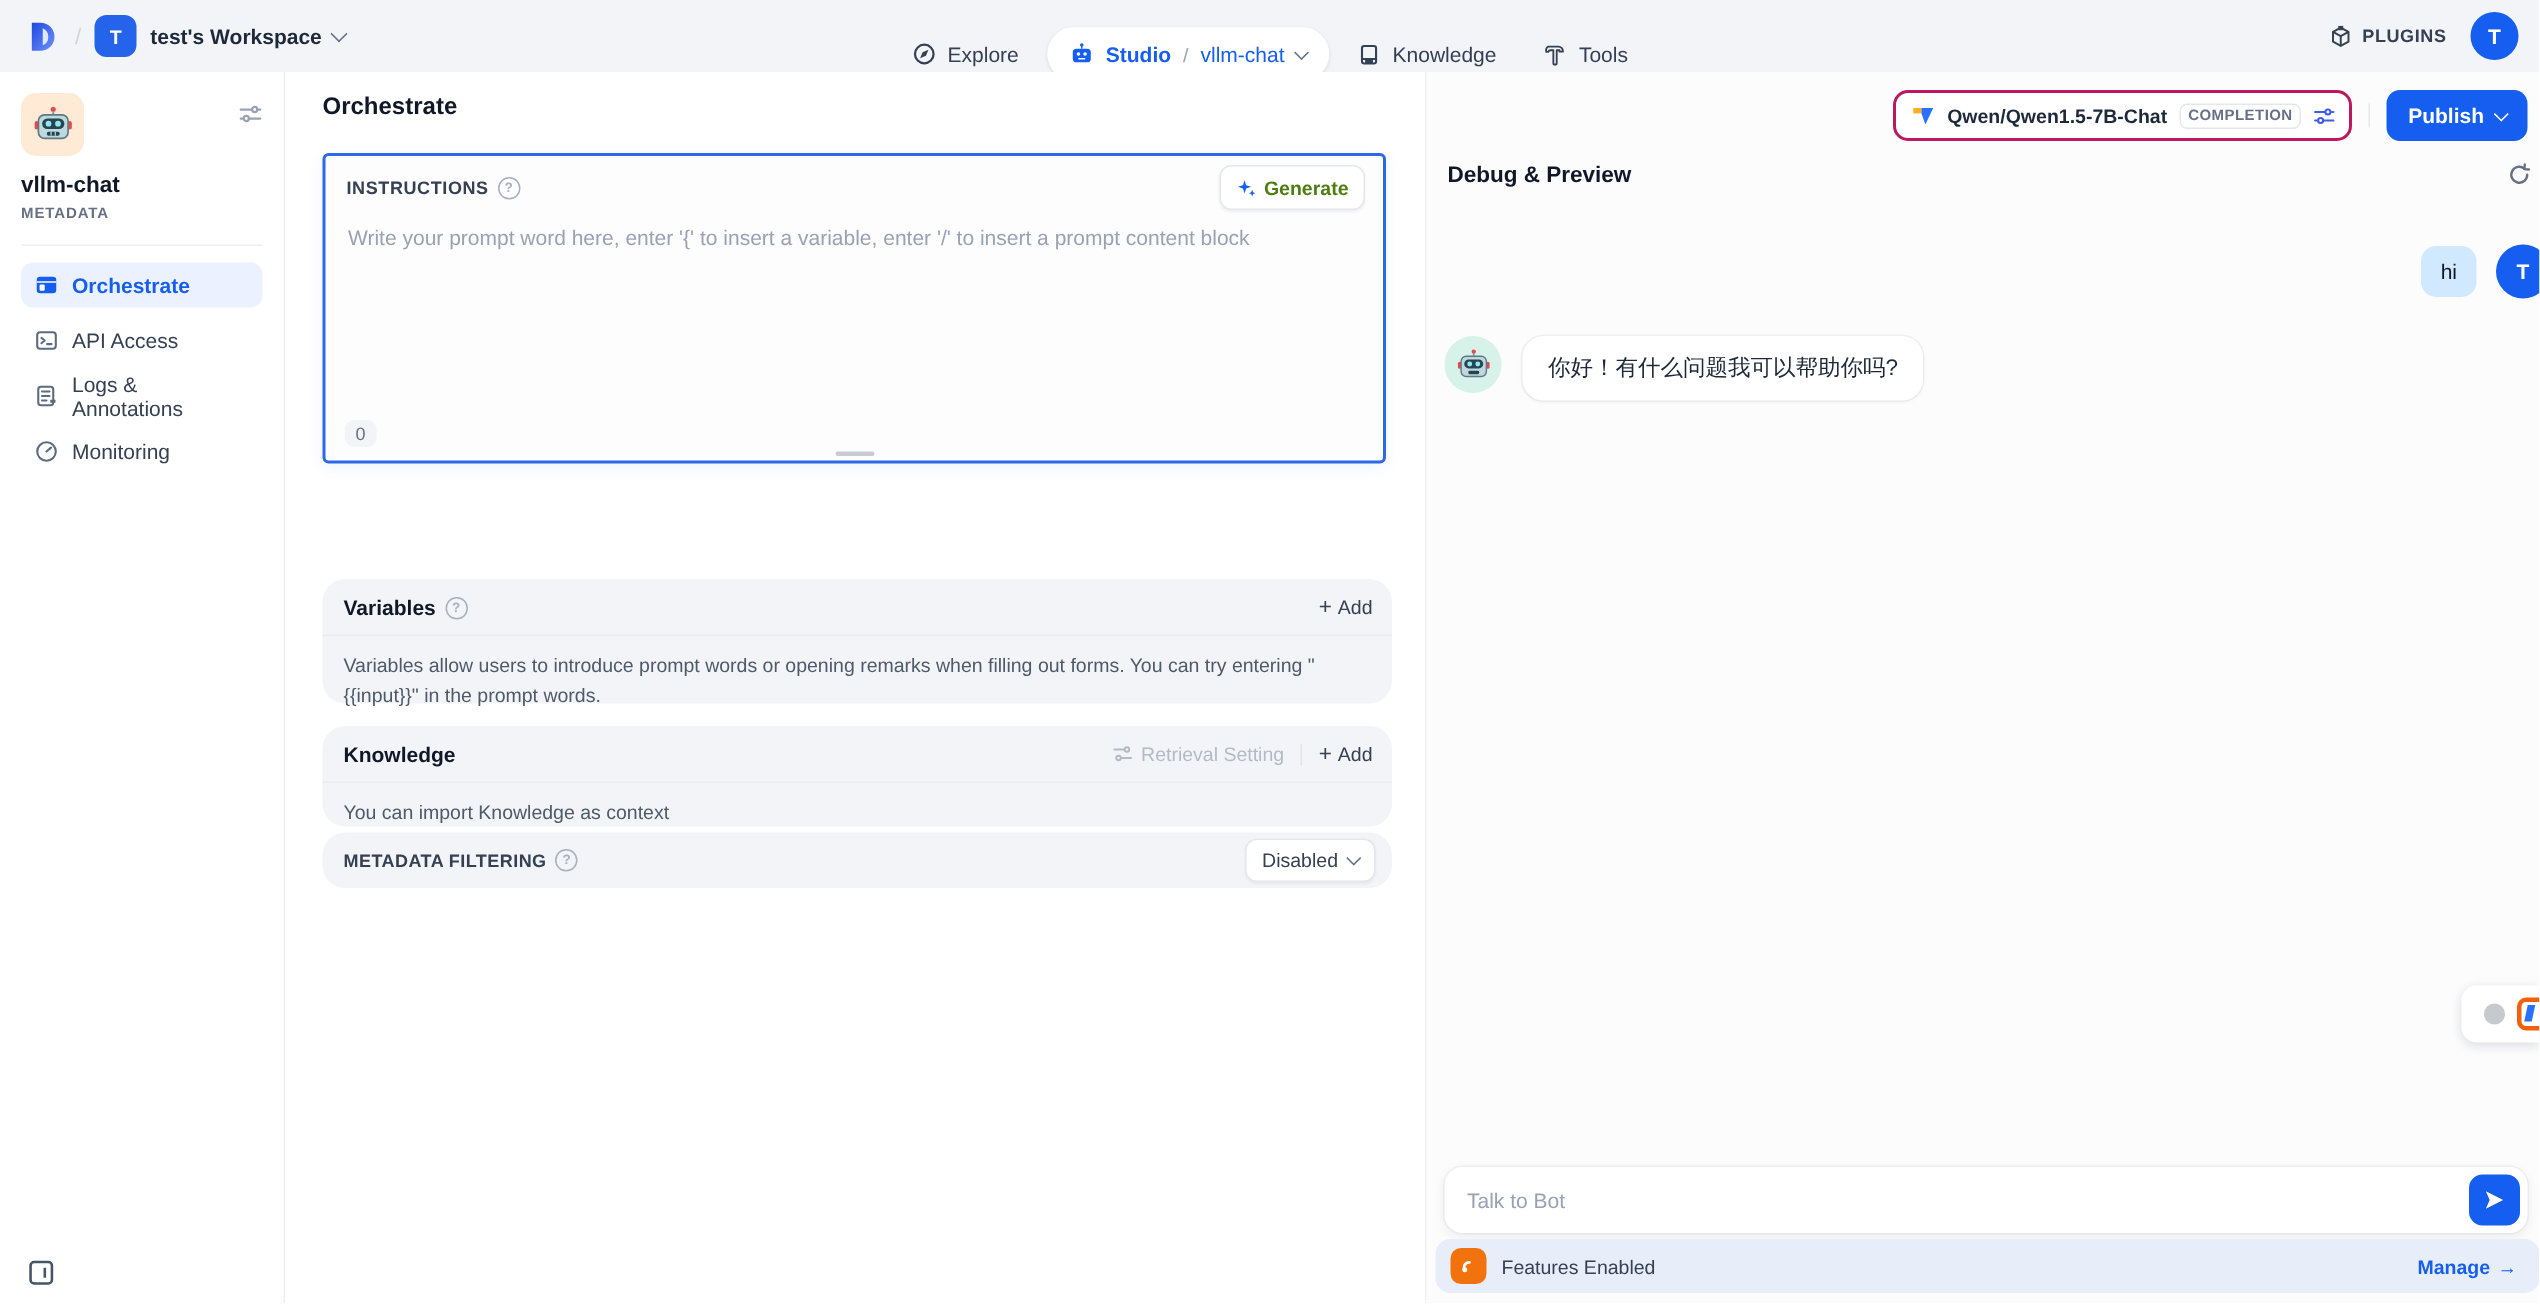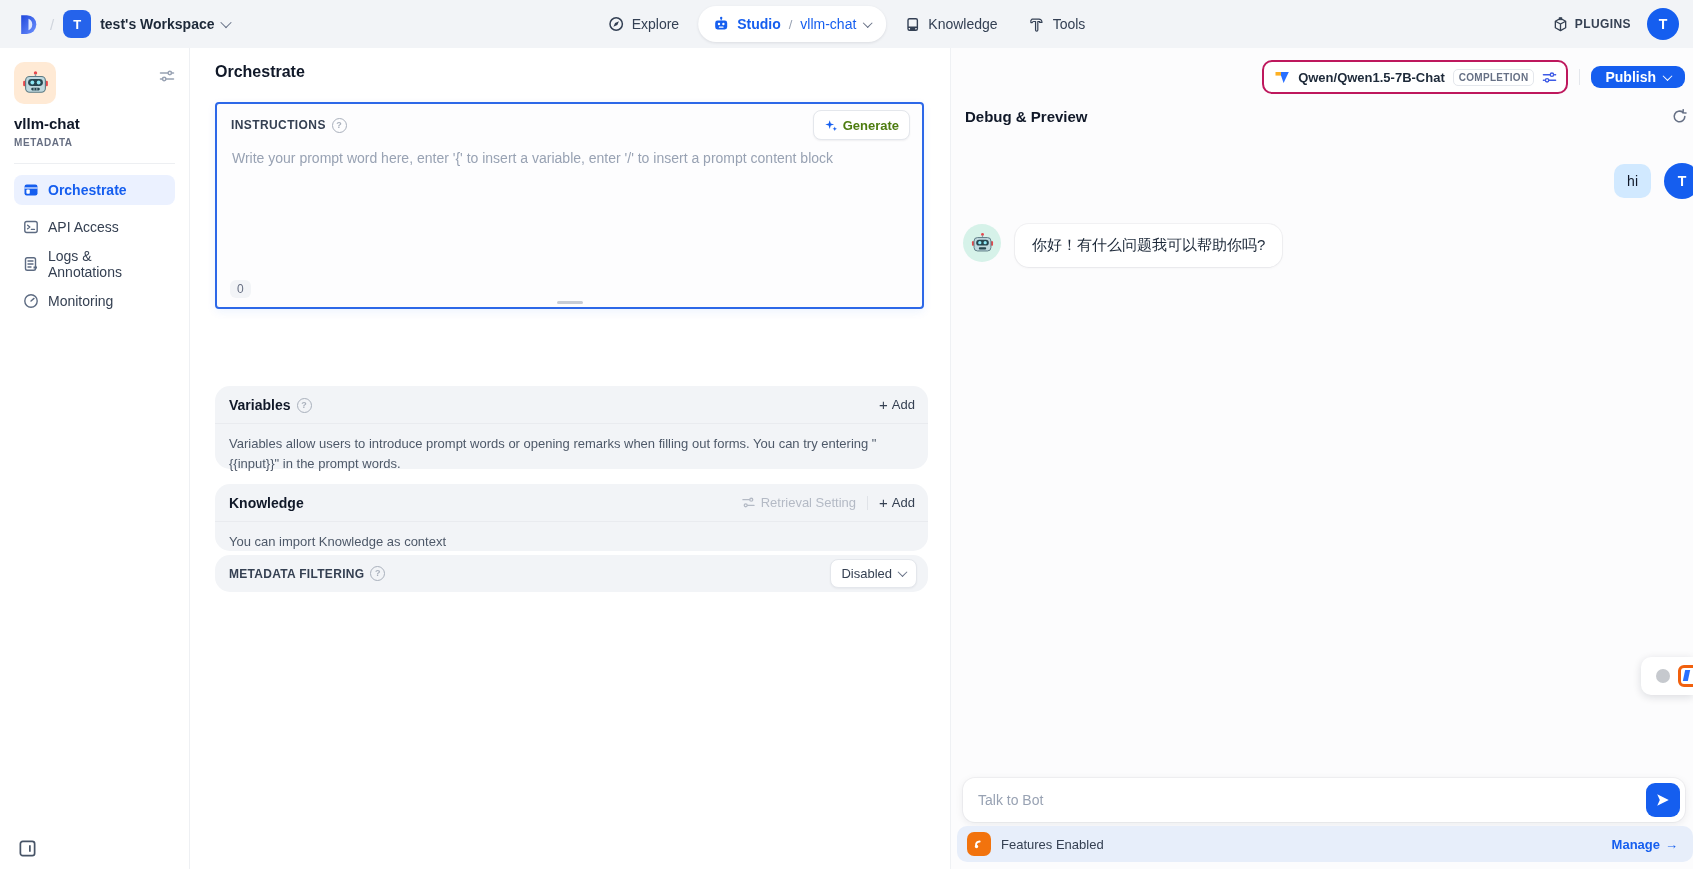--- a/index.html
+++ b/index.html
@@ -9,21 +9,21 @@
 
   
   .header{position:absolute;left:0;top:0;right:0;height:48px;background:#F2F4F7;display:flex;align-items:center;}
   .h-left{display:flex;align-items:center;gap:9px;padding-left:16px;}
   .slash{color:#D0D5DD;font-size:15px;font-weight:400;}
   .ws-avatar{width:28px;height:28px;border-radius:8px;background:#2563EB;color:#fff;font-weight:700;font-size:13px;display:grid;place-items:center;}
   .ws-name{font-weight:600;font-size:14px;color:#1D2939;}
   .chev{width:7px;height:7px;border-right:1.7px solid #667085;border-bottom:1.7px solid #667085;transform:rotate(45deg) translate(-1px,-1px);display:inline-block;}
   .chev.white{border-color:#fff;}
   .chev.small{width:6px;height:6px;}
-  .h-center{position:absolute;left:50%;transform:translateX(-50%);top:0;height:48px;display:flex;align-items:center;gap:6px;}
+  .h-center{position:absolute;left:50%;transform:translateX(-50%);top:12px;height:48px;display:flex;align-items:center;gap:6px;}
   .nav-item{display:flex;align-items:center;gap:8px;font-size:14px;font-weight:500;color:#344054;padding:0 13px;height:36px;border-radius:999px;cursor:pointer;}
   .nav-pill{background:#fff;border-radius:999px;box-shadow:0 1px 3px rgba(16,24,40,.1);display:flex;align-items:center;gap:8px;padding:0 15px;height:36px;cursor:pointer;}
   .nav-pill .studio{color:#155EEF;font-weight:600;font-size:14px;}
   .nav-pill .psep{color:#98A2B3;font-size:13px;}
   .nav-pill .appname{color:#155EEF;font-weight:500;font-size:14px;}
   .h-right{margin-left:auto;display:flex;align-items:center;gap:16px;padding-right:14px;}
   .plugins{display:flex;align-items:center;gap:7px;font-size:12px;font-weight:600;letter-spacing:.4px;color:#354052;cursor:pointer;}
   .top-avatar{width:32px;height:32px;border-radius:50%;background:#155EEF;color:#fff;font-size:14px;font-weight:600;display:grid;place-items:center;cursor:pointer;}
 
   
@@ -66,21 +66,21 @@
   .meta-title{font-size:12px;font-weight:700;letter-spacing:.3px;color:#354052;display:flex;gap:6px;align-items:center;}
   .disabled-btn{height:27px;padding:0 10px;background:#fff;border:1px solid #E4E7EC;border-radius:8px;font-size:13px;color:#354052;display:flex;align-items:center;gap:7px;cursor:pointer;box-shadow:0 1px 2px rgba(16,24,40,.05);}
 
   
   .rightp{position:absolute;left:950px;top:48px;right:0;bottom:0;background:#FCFCFD;border-left:1px solid #EFF1F4;}
   .model-row{position:absolute;top:12px;right:8px;display:flex;align-items:center;gap:11px;}
   .model-pill{display:flex;align-items:center;gap:8px;height:34px;padding:0 9px 0 10px;background:#fff;border:2px solid #be185d;border-radius:10px;box-sizing:border-box;cursor:pointer;}
   .model-name{font-size:13px;font-weight:600;color:#1D2939;}
   .mode-badge{font-size:10px;font-weight:600;letter-spacing:.3px;color:#667085;border:1px solid #E4E7EC;border-radius:5px;padding:2px 5px;background:#fff;}
   .pill-div{width:1px;height:16px;background:#E4E7EC;}
-  .publish-btn{height:22px;padding:0 14px;background:#155EEF;border-radius:9px;color:#fff;font-size:14px;font-weight:600;display:flex;align-items:center;gap:8px;cursor:pointer;}
+  .publish-btn{height:34px;padding:0 14px;background:#155EEF;border-radius:9px;color:#fff;font-size:14px;font-weight:600;display:flex;align-items:center;gap:8px;cursor:pointer;}
   .debug-head{position:absolute;top:60px;left:14px;right:5px;display:flex;justify-content:space-between;align-items:center;}
   .debug-title{font-size:15px;font-weight:700;color:#101828;}
   .restart-btn{cursor:pointer;}
   .user-row{position:absolute;top:115px;right:0;display:flex;align-items:center;gap:13px;}
   .user-bubble{background:#D1E9FF;border-radius:10px;padding:9px 13px;font-size:14px;color:#101828;}
   .chat-avatar{width:36px;height:36px;border-radius:50%;background:#155EEF;color:#fff;display:grid;place-items:center;font-size:14px;font-weight:600;margin-right:-7px;flex:none;}
   .bot-row{position:absolute;top:176px;left:12px;display:flex;gap:14px;align-items:flex-start;}
   .bot-avatar{width:38px;height:38px;border-radius:50%;background:#D6F2E9;display:grid;place-items:center;flex:none;}
   .bot-bubble{background:#fff;border-radius:14px;padding:12px 17px;font-size:15px;color:#1D2939;box-shadow:0 0 0 1px rgba(16,24,40,.045),0 1px 3px rgba(16,24,40,.05);}
   .chat-input{position:absolute;left:12px;right:8px;bottom:47px;height:44px;background:#fff;border-radius:12px;box-shadow:0 0 0 1px rgba(16,24,40,.04),0 2px 8px rgba(16,24,40,.08);display:flex;align-items:center;padding:0 5px 0 13px;box-sizing:border-box;}

